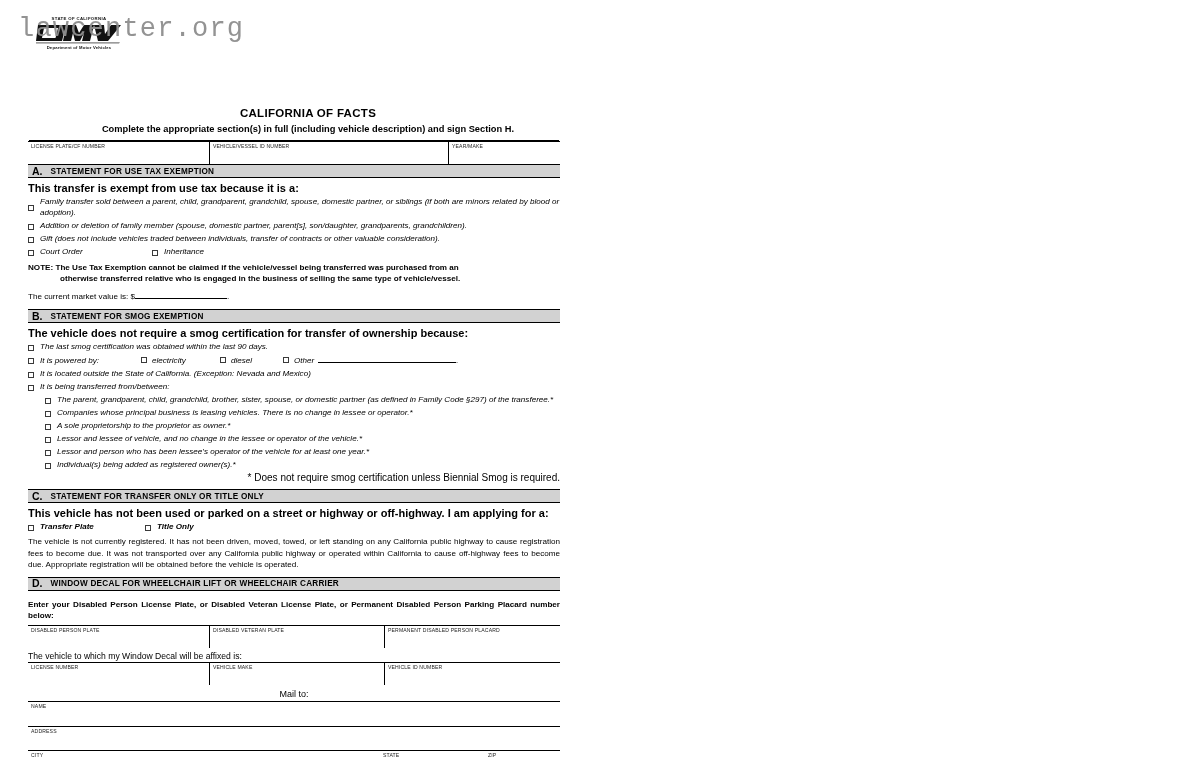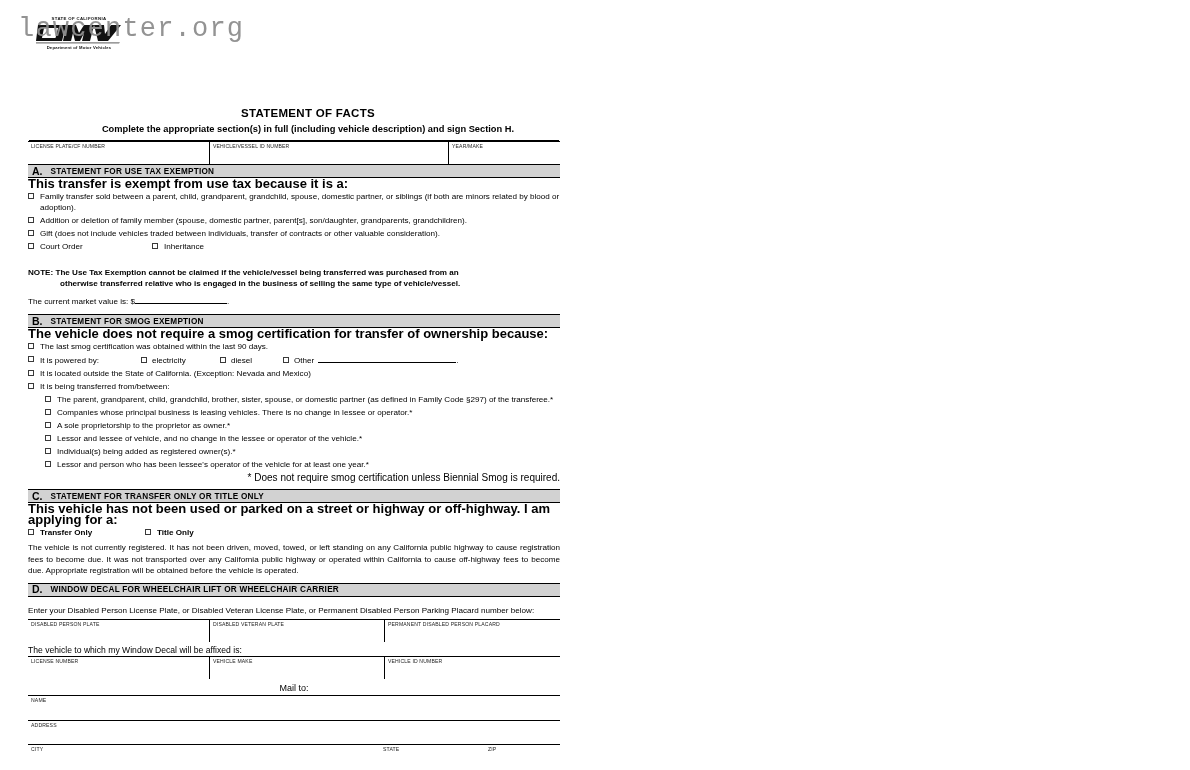--- a/index.html
+++ b/index.html
@@ -138,46 +138,48 @@
     line-height: 11px;
   }
   .section-title {
     font-size: 8.2px;
     font-weight: bold;
     letter-spacing: 0.25px;
     line-height: 11px;
   }
   
   .lead {
-    font-size: 13px;
-    font-weight: bold;
-    line-height: 11px;
+    font-size: 11px;
+    font-weight: bold;
+    line-height: 11px;
+    margin-top: 5px;
   }
   .para {
     font-size: 8.1px;
     line-height: 11.6px;
     text-align: justify;
     margin-top: 4px;
   }
   .note {
     font-size: 8.1px;
     font-weight: bold;
     line-height: 11px;
-    margin-top: 15px;
+    margin-top: 5px;
   }
   .note-hang {
     padding-left: 32px;
     display: block;
   }
   .cb-line {
     display: flex;
-    align-items: flex-start;
+    align-items: center;
     font-size: 8.1px;
     line-height: 11px;
     margin-top: 2px;
+    font-style: italic;
   }
   .cb {
     width: 6px;
     height: 6px;
     border: 1px solid #3a3a3a;
     box-sizing: border-box;
     flex: 0 0 auto;
     margin-top: 2px;
     margin-right: 6px;
     background: #fff;
@@ -246,21 +248,21 @@
             <path d="M58 3 L68 3 L69 12 L75 3 L85 3 L72 19 L62 19 Z"></path>
             <path d="M0 20.2 L84 20.2 L83 21.4 L0 21.4 Z" opacity="0.55"></path>
           </g>
         </svg>
       </div>
       <div class="logo-dept">Department of Motor Vehicles</div>
     </div>
     <div class="watermark">lawcenter.org</div>
   </div>
 
-  <div class="doc-title">STATEMENT OF FACTS</div>
+  <div class="doc-title">CALIFORNIA OF FACTS</div>
   <div class="doc-subtitle">Complete the appropriate section(s) in full (including vehicle description) and sign Section H.</div>
 
   <div class="sheet" style="position:static;margin-left:28px;margin-top:7px;">
 
     <div class="field-row dbl">
       <div class="field-cell" style="width:182px;">
         <div class="field-label">LICENSE PLATE/CF NUMBER</div>
       </div>
       <div class="field-cell" style="width:239px;">
         <div class="field-label">VEHICLE/VESSEL ID NUMBER</div>
@@ -349,56 +351,56 @@
       <div class="cb-line indent">
         <span class="cb"></span>
         <span class="cb-text">A sole proprietorship to the proprietor as owner.*</span>
       </div>
       <div class="cb-line indent">
         <span class="cb"></span>
         <span class="cb-text">Lessor and lessee of vehicle, and no change in the lessee or operator of the vehicle.*</span>
       </div>
       <div class="cb-line indent">
         <span class="cb"></span>
+        <span class="cb-text">Lessor and person who has been lessee's operator of the vehicle for at least one year.*</span>
+      </div>
+      <div class="cb-line indent">
+        <span class="cb"></span>
         <span class="cb-text">Individual(s) being added as registered owner(s).*</span>
-      </div>
-      <div class="cb-line indent">
-        <span class="cb"></span>
-        <span class="cb-text">Lessor and person who has been lessee's operator of the vehicle for at least one year.*</span>
       </div>
     </div>
 
     <div class="footnote">* Does not require smog certification unless Biennial Smog is required.</div>
 
     <div class="spacer-sm"></div>
 
     <div class="section-bar">
       <span class="section-letter">C.</span>
       <span class="section-title">STATEMENT FOR TRANSFER ONLY OR TITLE ONLY</span>
     </div>
 
     <div class="lead">This vehicle has not been used or parked on a street or highway or off-highway. I am applying for a:</div>
 
     <div class="cb-line">
       <span class="cb"></span>
-      <span class="cb-text" style="flex:0 0 auto;width:105px;font-weight:bold;">Transfer Only</span>
+      <span class="cb-text" style="flex:0 0 auto;width:105px;font-weight:bold;">Transfer Plate</span>
       <span class="cb"></span>
       <span class="cb-text" style="font-weight:bold;">Title Only</span>
     </div>
 
     <div class="para">The vehicle is not currently registered. It has not been driven, moved, towed, or left standing on any California public highway to cause registration fees to become due. It was not transported over any California public highway or operated within California to cause off-highway fees to become due. Appropriate registration will be obtained before the vehicle is operated.</div>
 
     <div class="spacer-sm"></div>
 
     <div class="section-bar">
       <span class="section-letter">D.</span>
       <span class="section-title">WINDOW DECAL FOR WHEELCHAIR LIFT OR WHEELCHAIR CARRIER</span>
     </div>
 
-    <div class="para" style="margin-top:8px;">Enter your Disabled Person License Plate, or Disabled Veteran License Plate, or Permanent Disabled Person Parking Placard number below:</div>
+    <div class="para" style="margin-top:8px;font-weight:bold;">Enter your Disabled Person License Plate, or Disabled Veteran License Plate, or Permanent Disabled Person Parking Placard number below:</div>
 
     <div class="spacer-xs"></div>
 
     <div class="field-row">
       <div class="field-cell" style="width:182px;">
         <div class="field-label">DISABLED PERSON PLATE</div>
       </div>
       <div class="field-cell" style="width:175px;">
         <div class="field-label">DISABLED VETERAN PLATE</div>
       </div>

